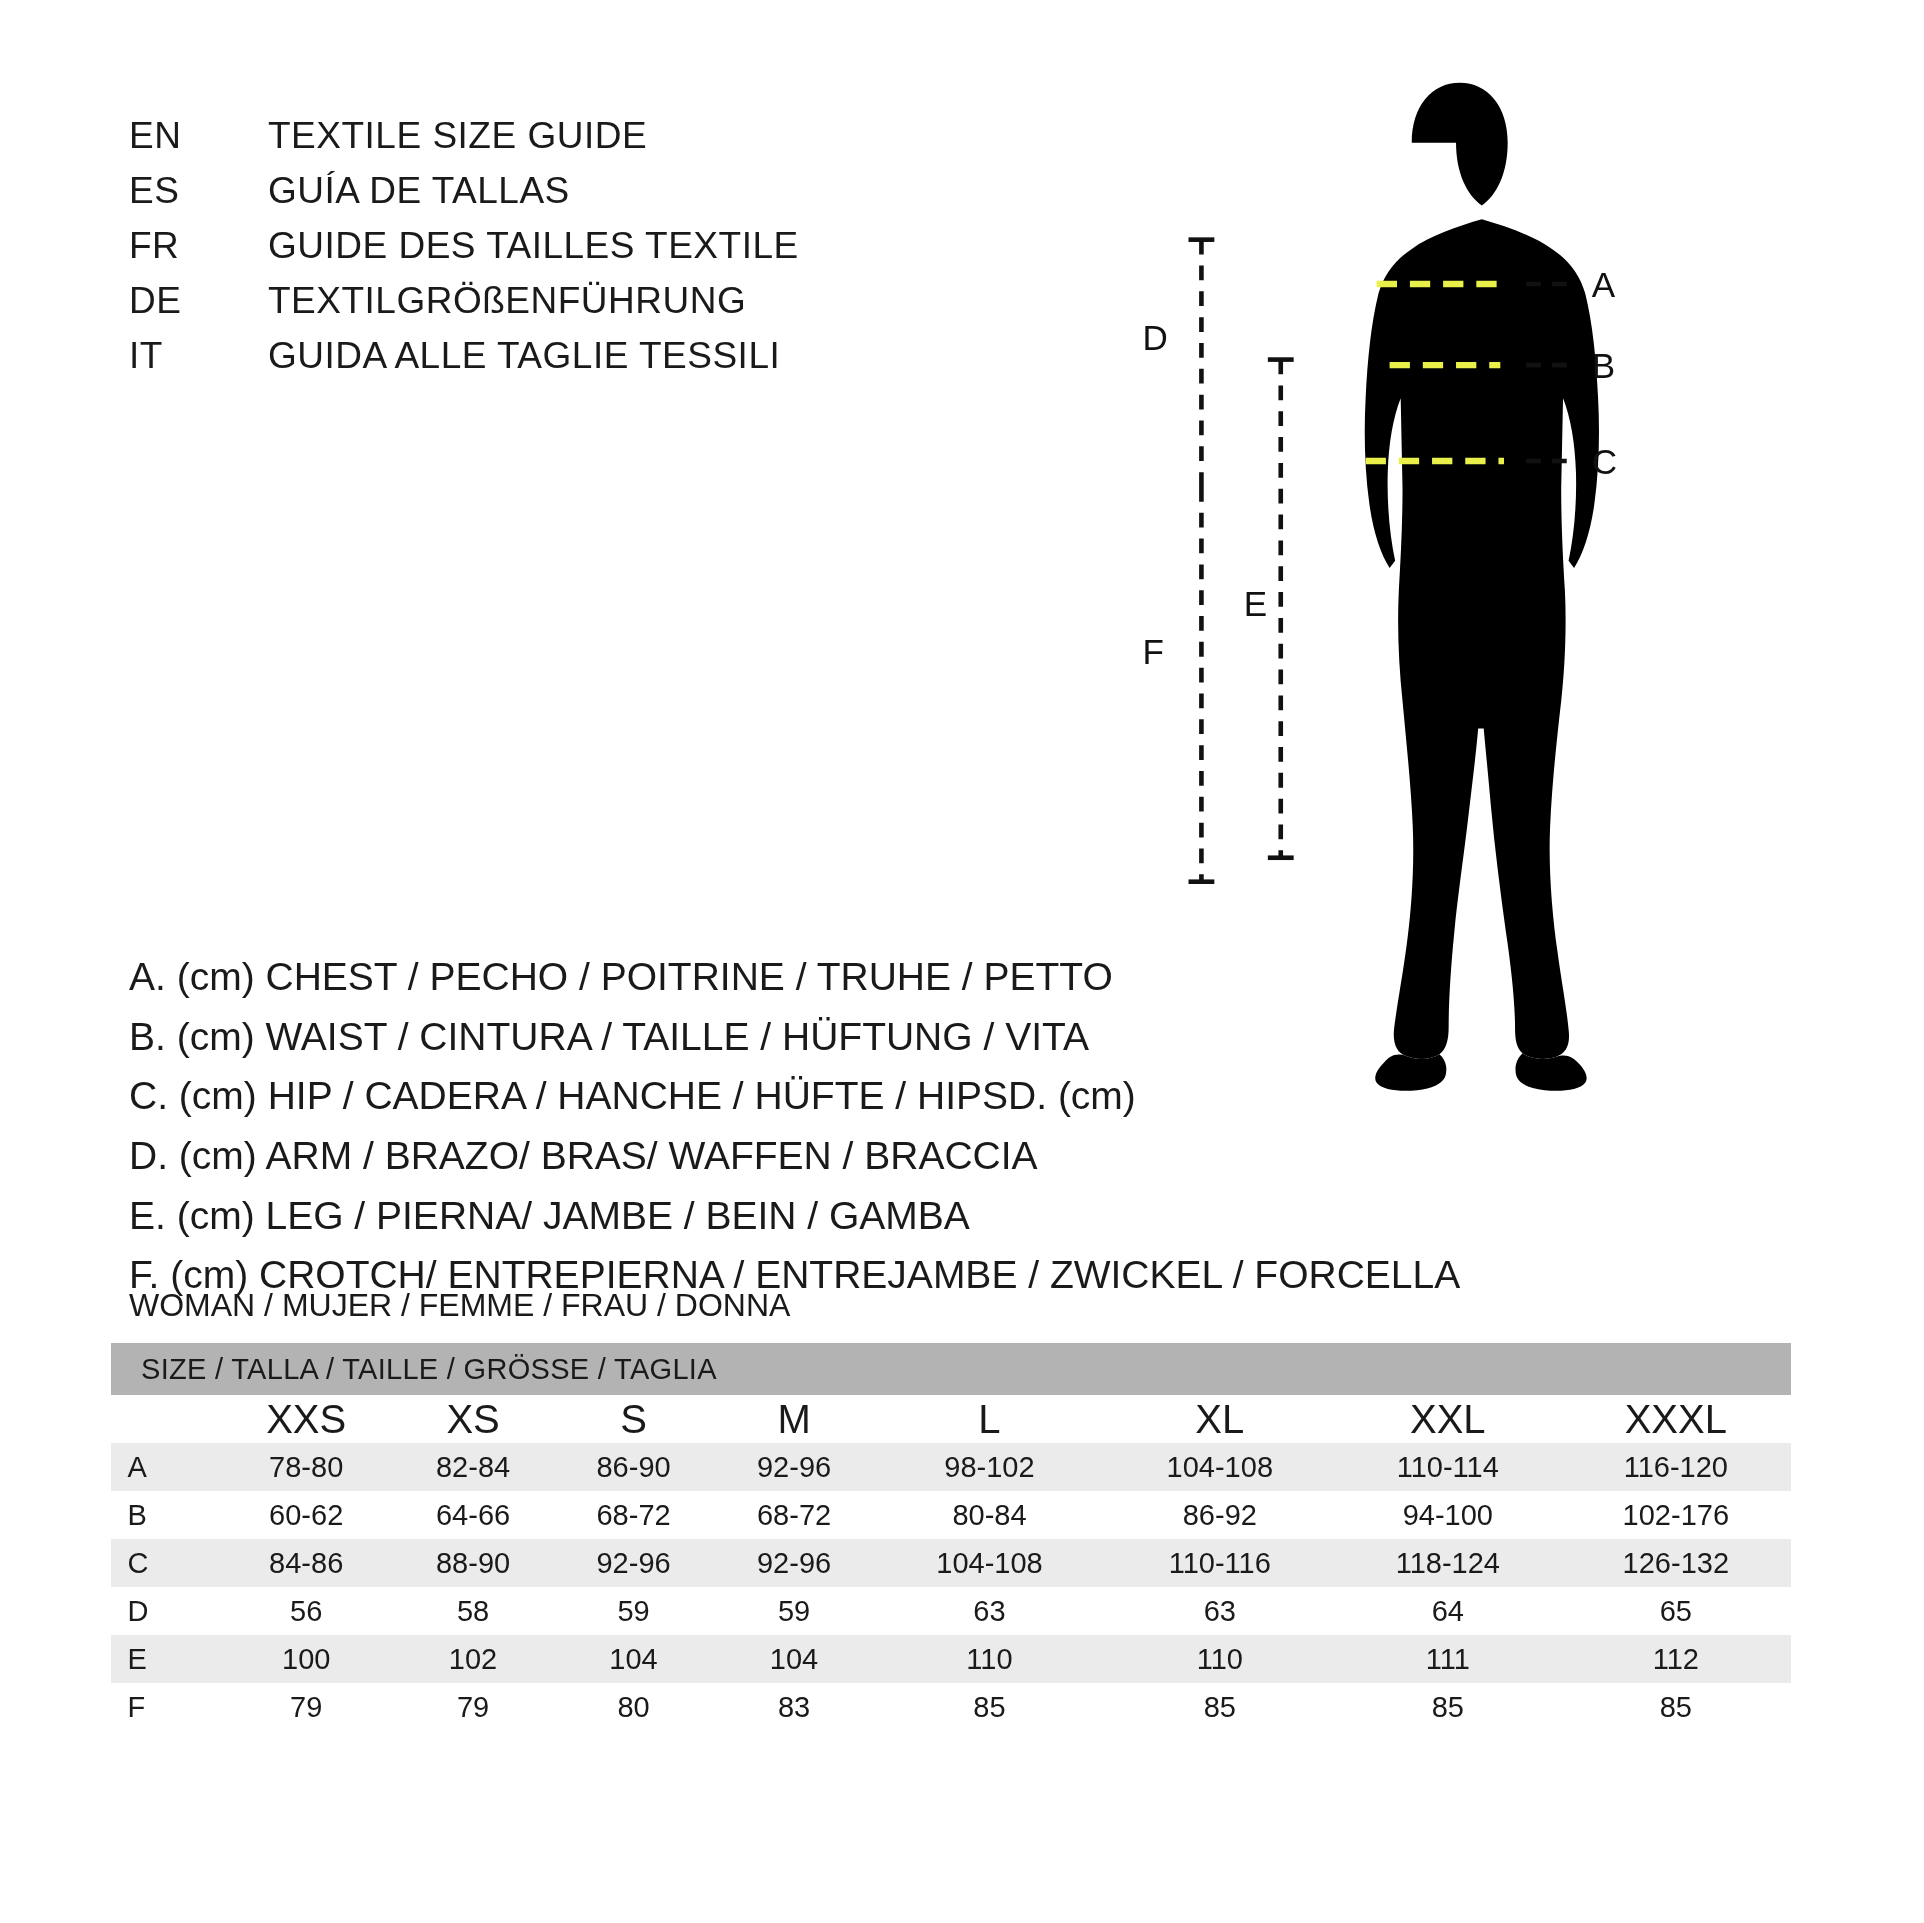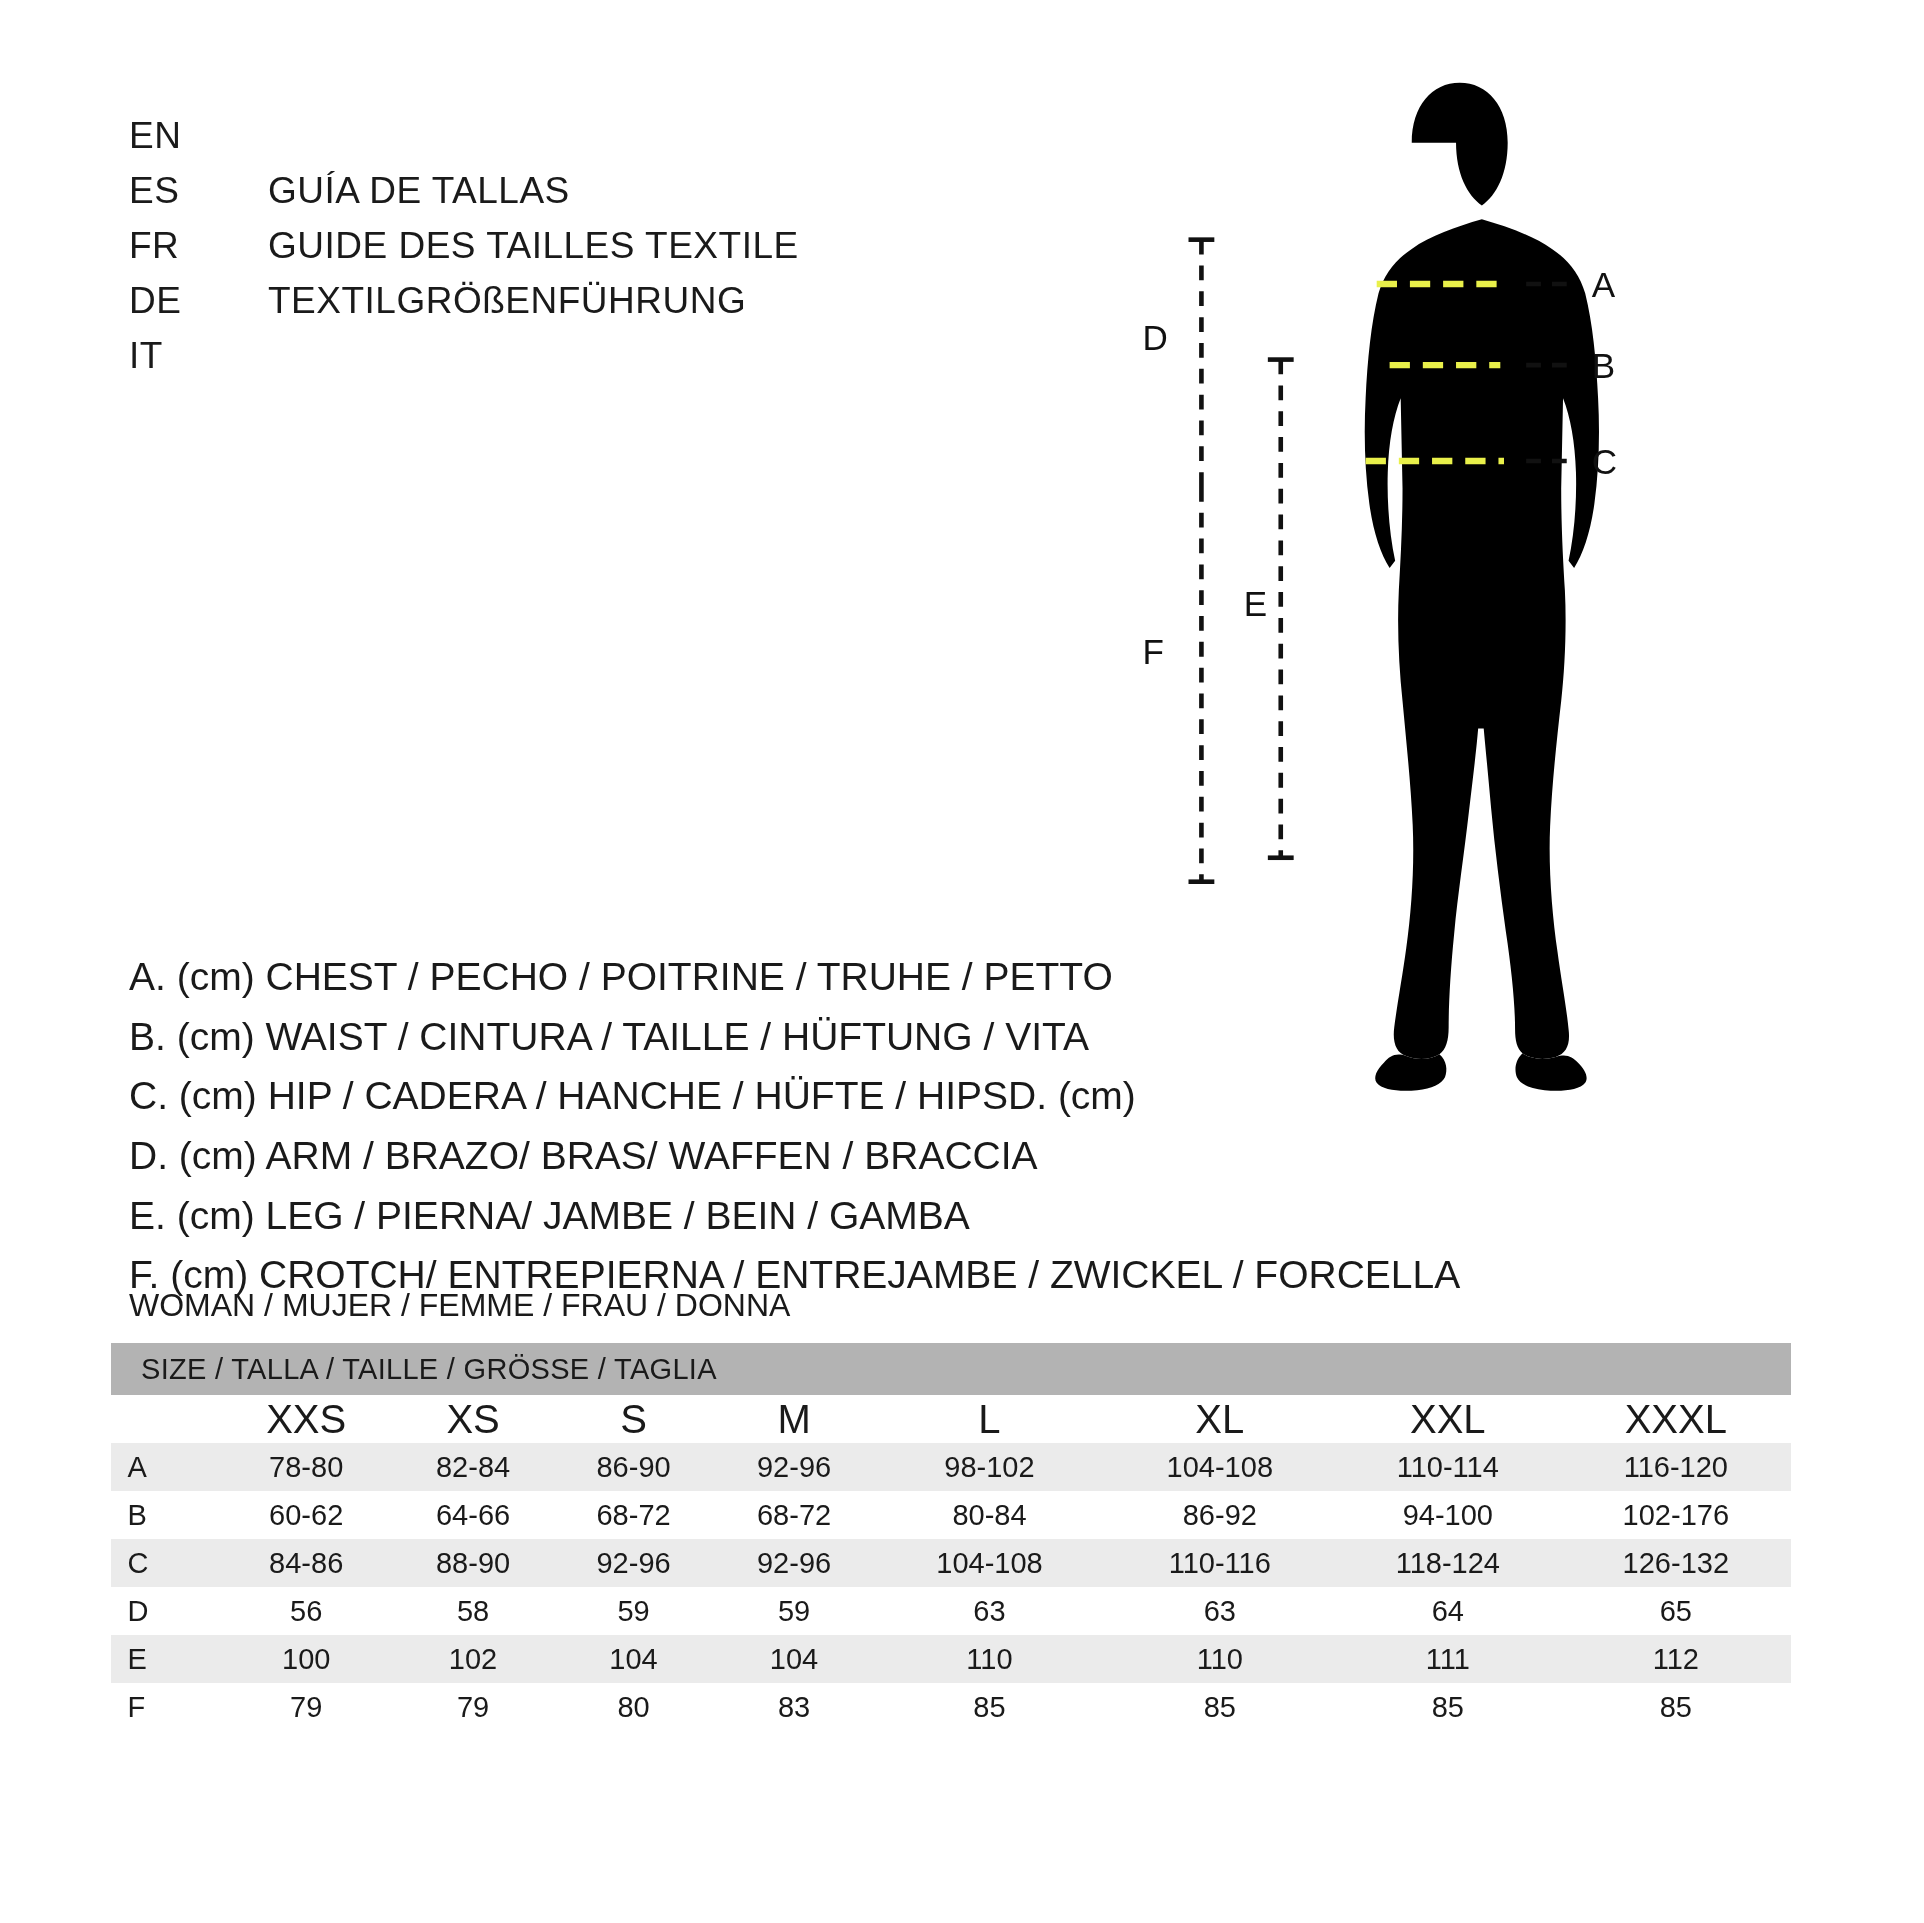--- a/index.html
+++ b/index.html
@@ -105,35 +105,37 @@
   #size-table td.sizehead {
     font-size: 40px;
   }
 </style>
 </head>
 <body>
 
 <div id="title-block">
   <div class="title-row">
     <span class="title-code">EN</span>
+    <span class="title-text">TEXTILE SIZE GUIDE</span>
   </div>
   <div class="title-row">
     <span class="title-code">ES</span>
     <span class="title-text">GUÍA DE TALLAS</span>
   </div>
   <div class="title-row">
     <span class="title-code">FR</span>
     <span class="title-text">GUIDE DES TAILLES TEXTILE</span>
   </div>
   <div class="title-row">
     <span class="title-code">DE</span>
     <span class="title-text">TEXTILGRÖßENFÜHRUNG</span>
   </div>
   <div class="title-row">
     <span class="title-code">IT</span>
+    <span class="title-text">GUIDA ALLE TAGLIE TESSILI</span>
   </div>
 </div>
 
 <div id="legend-block">
   <div class="legend-row">A. (cm) CHEST / PECHO / POITRINE / TRUHE / PETTO</div>
   <div class="legend-row">B. (cm) WAIST / CINTURA / TAILLE / HÜFTUNG / VITA</div>
   <div class="legend-row">C. (cm) HIP / CADERA / HANCHE / HÜFTE / HIPSD. (cm)</div>
   <div class="legend-row">D. (cm) ARM / BRAZO/ BRAS/ WAFFEN / BRACCIA</div>
   <div class="legend-row">E. (cm) LEG / PIERNA/ JAMBE / BEIN / GAMBA</div>
   <div class="legend-row">F. (cm) CROTCH/ ENTREPIERNA / ENTREJAMBE / ZWICKEL / FORCELLA</div>

